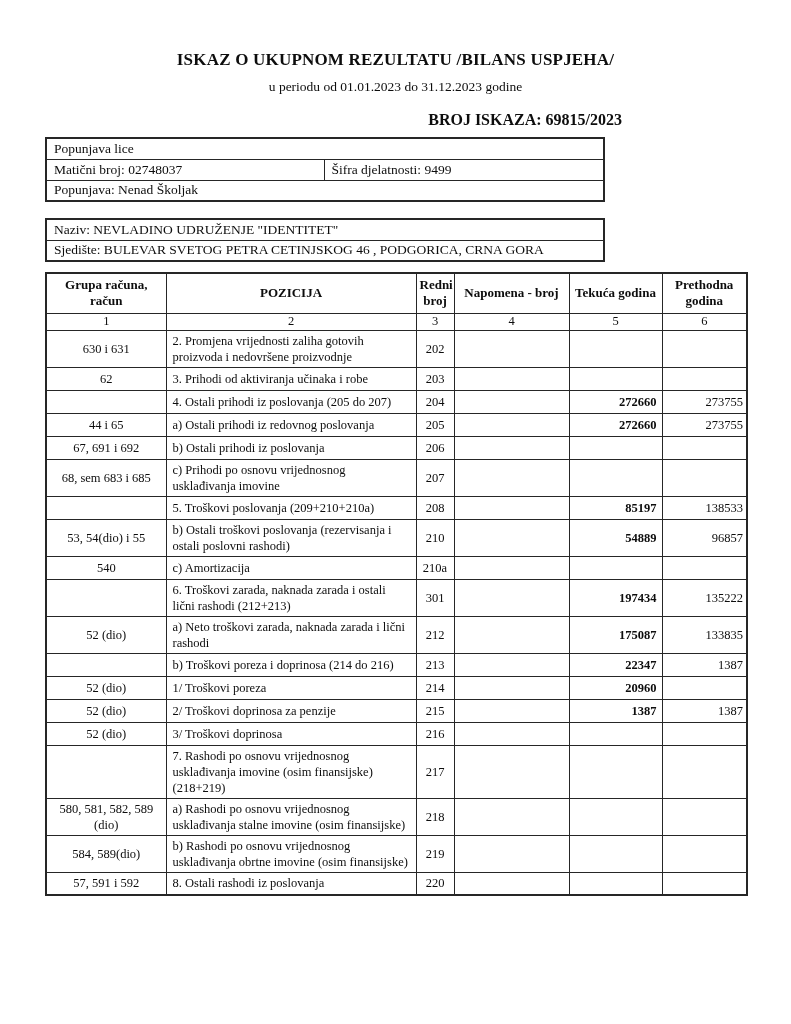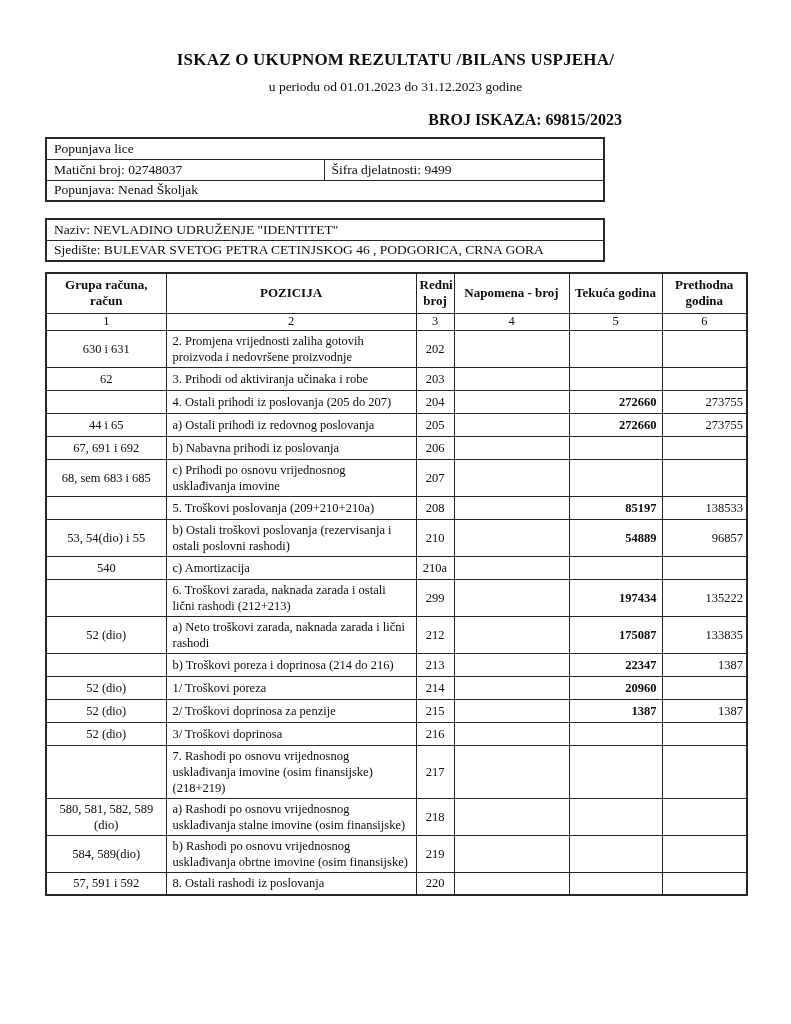--- a/index.html
+++ b/index.html
@@ -140,21 +140,21 @@
         <tr>
           <td class="col-grupa">44 i 65</td>
           <td class="col-pozicija">a) Ostali prihodi iz redovnog poslovanja</td>
           <td class="col-redni">205</td>
           <td class="col-napomena"></td>
           <td class="col-tekuca">272660</td>
           <td class="col-prethodna">273755</td>
         </tr>
         <tr>
           <td class="col-grupa">67, 691 i 692</td>
-          <td class="col-pozicija">b) Nabavna prihodi iz poslovanja</td>
+          <td class="col-pozicija">b) Ostali prihodi iz poslovanja</td>
           <td class="col-redni">206</td>
           <td class="col-napomena"></td>
           <td class="col-tekuca"></td>
           <td class="col-prethodna"></td>
         </tr>
         <tr>
           <td class="col-grupa">68, sem 683 i 685</td>
           <td class="col-pozicija">c) Prihodi po osnovu vrijednosnog usklađivanja imovine</td>
           <td class="col-redni">207</td>
           <td class="col-napomena"></td>
@@ -181,21 +181,21 @@
           <td class="col-grupa">540</td>
           <td class="col-pozicija">c) Amortizacija</td>
           <td class="col-redni">210a</td>
           <td class="col-napomena"></td>
           <td class="col-tekuca"></td>
           <td class="col-prethodna"></td>
         </tr>
         <tr>
           <td class="col-grupa"></td>
           <td class="col-pozicija">6. Troškovi zarada, naknada zarada i ostali lični rashodi (212+213)</td>
-          <td class="col-redni">299</td>
+          <td class="col-redni">301</td>
           <td class="col-napomena"></td>
           <td class="col-tekuca">197434</td>
           <td class="col-prethodna">135222</td>
         </tr>
         <tr>
           <td class="col-grupa">52 (dio)</td>
           <td class="col-pozicija">a) Neto troškovi zarada, naknada zarada i lični rashodi</td>
           <td class="col-redni">212</td>
           <td class="col-napomena"></td>
           <td class="col-tekuca">175087</td>

